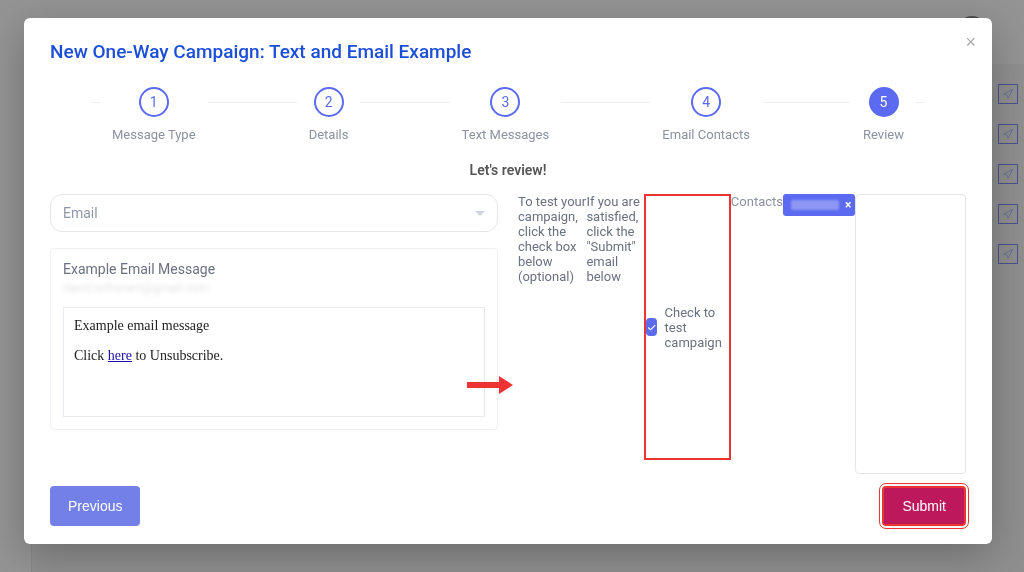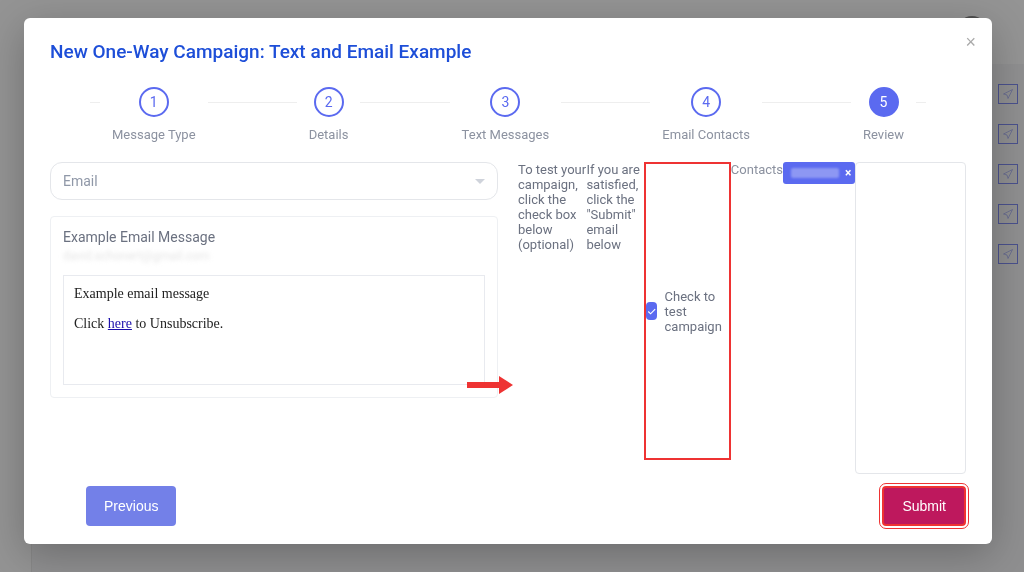--- a/index.html
+++ b/index.html
@@ -266,21 +266,20 @@
   width: 50px;
   height: 22px;
   pointer-events: none;
 }
 
 
 .modal-footer {
   display: flex;
   justify-content: space-between;
   margin-top: 12px;
-  margin-left: 36px;
 }
 .btn {
   border: none;
   border-radius: 4px;
   padding: 10px 18px;
   font-size: 14px;
   cursor: pointer;
 }
 .btn-prev { background: #7380e8; color: #fff; }
 .btn-submit {
@@ -356,20 +355,21 @@
     <div class="step">
       <div class="circle">4</div>
       <div class="label">Email Contacts</div>
     </div>
     <div class="step active">
       <div class="circle">5</div>
       <div class="label">Review</div>
     </div>
   </div>
 
+  <div class="review-heading">Let's review!</div>
 
   <div class="modal-body">
 
     <div class="col-left">
       <div class="select">
         <span>Email</span>
         <span class="caret"></span>
       </div>
 
       <div class="preview-card">

